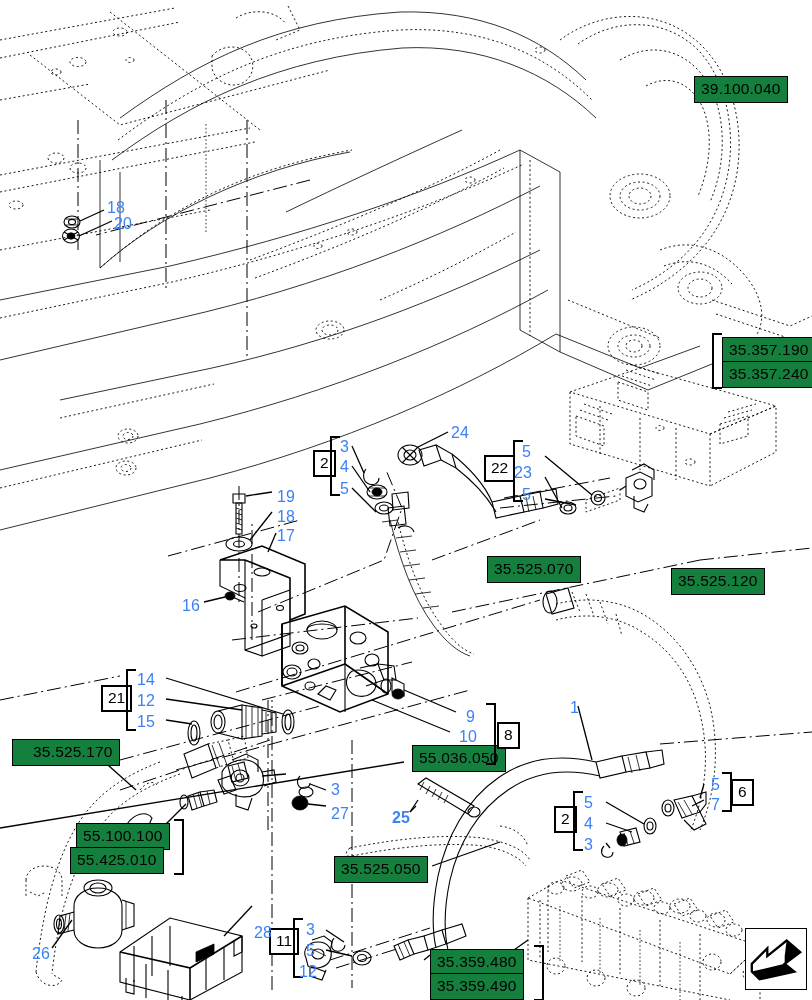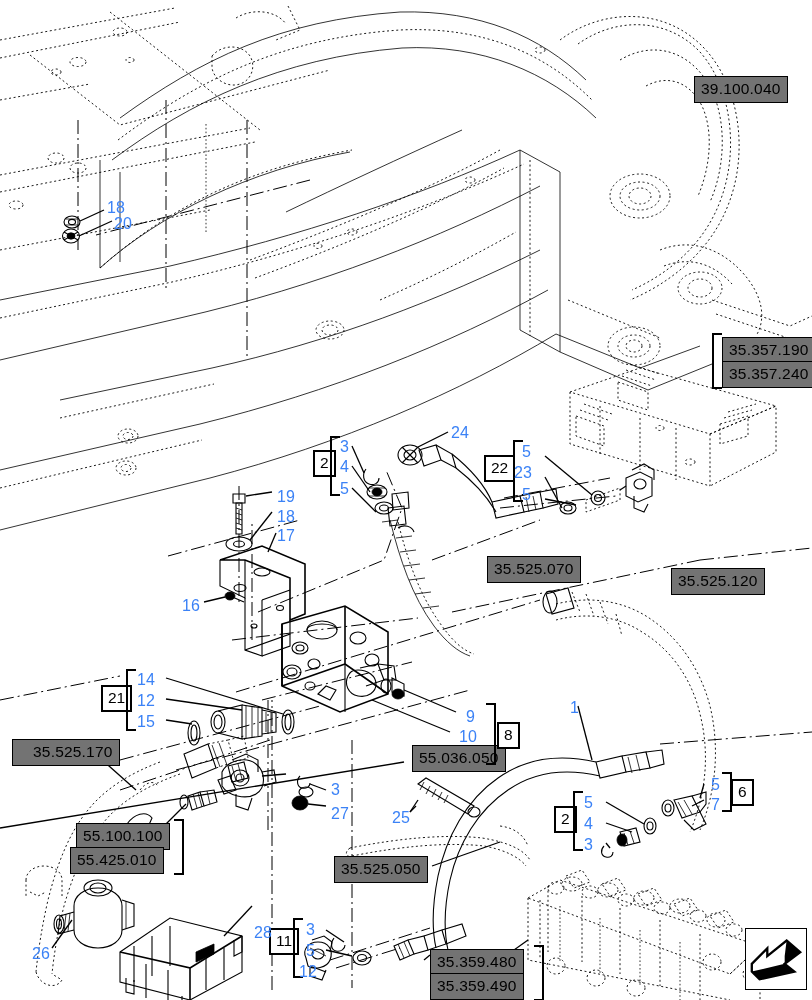--- a/index.html
+++ b/index.html
@@ -3,21 +3,21 @@
 <meta charset="utf-8">
 <title>Hydraulic Parts Diagram</title>
 <style>
   html,body{margin:0;padding:0;background:#ffffff;}
   body{width:812px;height:1000px;overflow:hidden;
        font-family:"Liberation Sans","DejaVu Sans",sans-serif;}
   #sheet{position:relative;width:812px;height:1000px;background:#fff;}
   #art{position:absolute;left:0;top:0;width:812px;height:1000px;}
 
   
-  .refbox{position:absolute;border:1.6px solid #000;background:#737373;
+  .refbox{position:absolute;border:1.6px solid #000;background:#15803d;
           font-size:15.5px;line-height:1;letter-spacing:.2px;color:#000;
           padding:4px 6px 5px 6px;white-space:nowrap;box-sizing:border-box;}
 
   
   .idxbox{position:absolute;border:2px solid #000;background:#fff;
           font-size:15.5px;line-height:1;color:#000;
           padding:3px 5px 4px 5px;white-space:nowrap;box-sizing:border-box;}
 
   
   .num{position:absolute;font-size:16px;line-height:1;color:#3b82f6;white-space:nowrap;}
@@ -612,21 +612,21 @@
   <div class="num" style="left:466px;top:709px;">9</div>
   <div class="num" style="left:459px;top:729px;">10</div>
   <div class="num" style="left:570px;top:700px;">1</div>
   <div class="num" style="left:711px;top:777px;">5</div>
   <div class="num" style="left:711px;top:797px;">7</div>
   <div class="num" style="left:584px;top:795px;">5</div>
   <div class="num" style="left:584px;top:816px;">4</div>
   <div class="num" style="left:584px;top:837px;">3</div>
   <div class="num" style="left:331px;top:782px;">3</div>
   <div class="num" style="left:331px;top:806px;">27</div>
-  <div class="num" style="left:392px;top:810px;">25</div>
+  <div class="num" style="left:392px;top:810px;font-weight:bold;">25</div>
   <div class="num" style="left:32px;top:946px;">26</div>
   <div class="num" style="left:254px;top:894px;margin-top:31px;">28</div>
   <div class="num" style="left:306px;top:922px;">3</div>
   <div class="num" style="left:306px;top:943px;">5</div>
   <div class="num" style="left:299px;top:964px;">12</div>
 
   <div class="orient" style="left:745px;top:928px;width:62px;height:62px;">
     <svg viewBox="0 0 62 62" width="60" height="60">
       <path d="M6 36 L22 20 L22 28 L42 12 L56 24 L40 36 L50 44 L14 52 L6 44 Z" fill="#fff" stroke="#000" stroke-width="2.4"></path>
       <path d="M42 12 L56 24 L40 36 L40 28 Z" fill="#000"></path>

